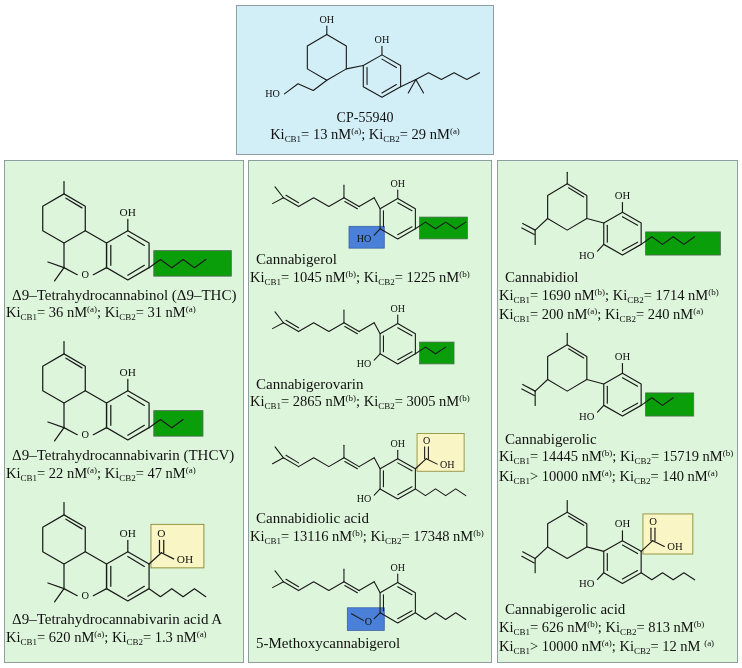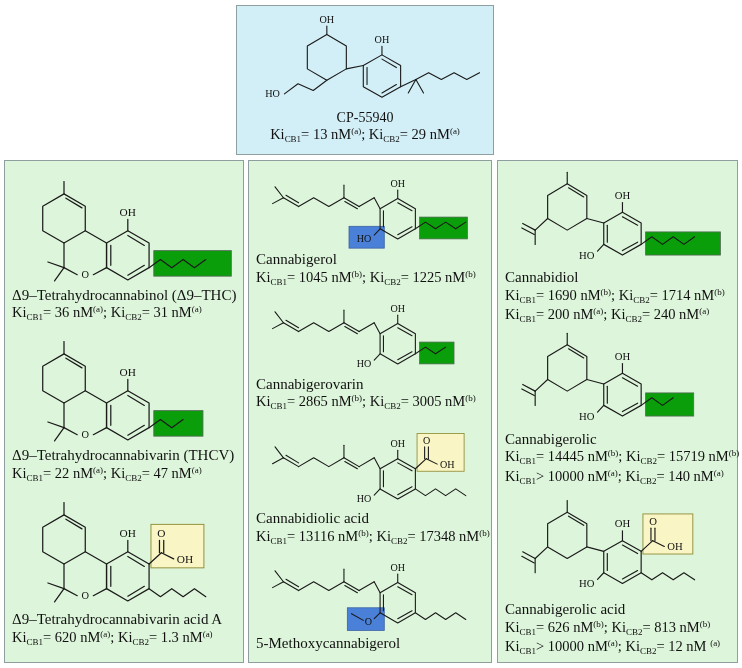--- a/index.html
+++ b/index.html
@@ -5,21 +5,21 @@
   *{margin:0;padding:0;box-sizing:border-box}
   html,body{width:742px;height:668px;background:#fff;font-family:"Liberation Serif",serif;color:#111;position:relative;overflow:hidden}
   .panel{position:absolute;border:1px solid var(--panel_border)}
   #ref-panel{left:236px;top:5px;width:258px;height:150px;background:var(--panel_blue);display:flex;flex-direction:column;align-items:center;justify-content:center;padding:2px}
   .col{top:160px;height:503px;background:var(--panel_green);display:flex;flex-direction:column;align-items:center;justify-content:space-evenly;padding:2px 0}
   #col-left{left:4px;width:240px}
   #col-mid{left:248px;width:244px}
   #col-right{left:497px;width:241px}
   .compound{width:100%;display:flex;flex-direction:column;align-items:center}
   .cname{align-self:flex-start;padding-left:7px;font-size:15px;line-height:1.18;white-space:nowrap}
-  .ki{align-self:flex-start;padding-left:7px;font-size:14.5px;line-height:1.22;white-space:nowrap}
+  .ki{align-self:flex-start;padding-left:1px;font-size:14.5px;line-height:1.22;white-space:nowrap}
   #ref-panel .cname,#ref-panel .ki{align-self:center;padding-left:0}
   #ref-panel .cname{font-size:14px}
   sub,sup{font-size:62%}
   sub{vertical-align:-0.35em}
   sup{vertical-align:0.55em}
   svg{display:block}
   .bond{fill:none;stroke:#1a1a1a;stroke-width:1.3;stroke-linejoin:round;stroke-linecap:round}
   .atom{font-size:12px;fill:#111;font-family:"Liberation Serif",serif;text-anchor:middle}
   .atom-sm{font-size:11px;fill:#111;font-family:"Liberation Serif",serif;text-anchor:middle}
   .hl-green{fill:var(--hl_green);stroke:#55695a;stroke-width:0.9}

